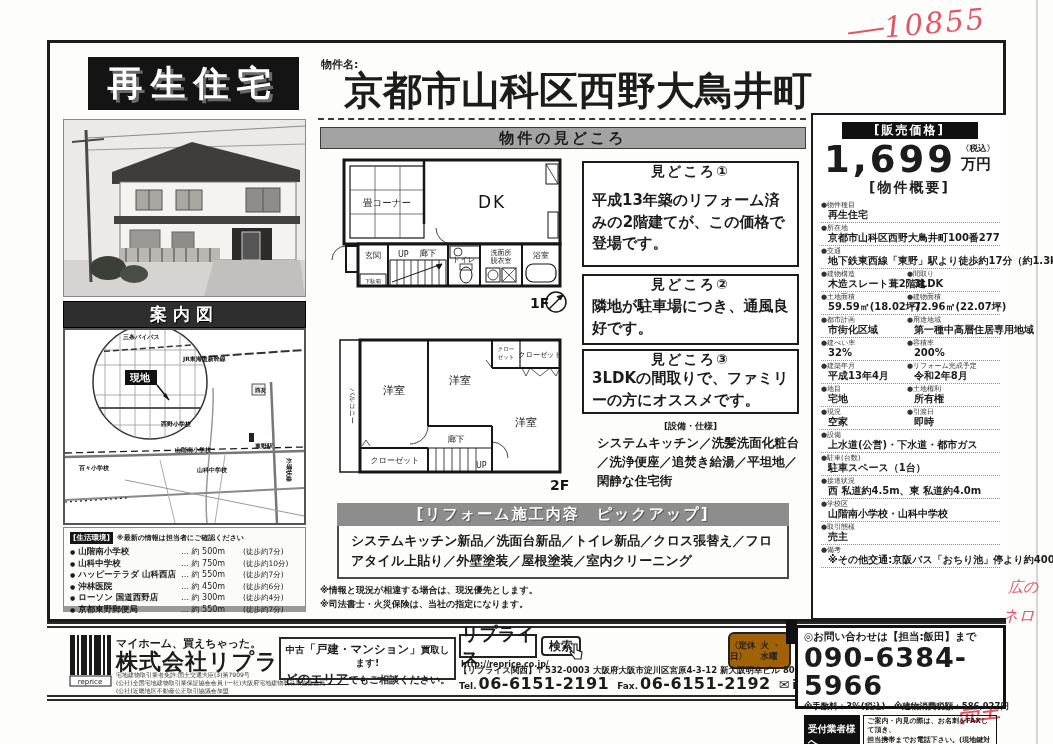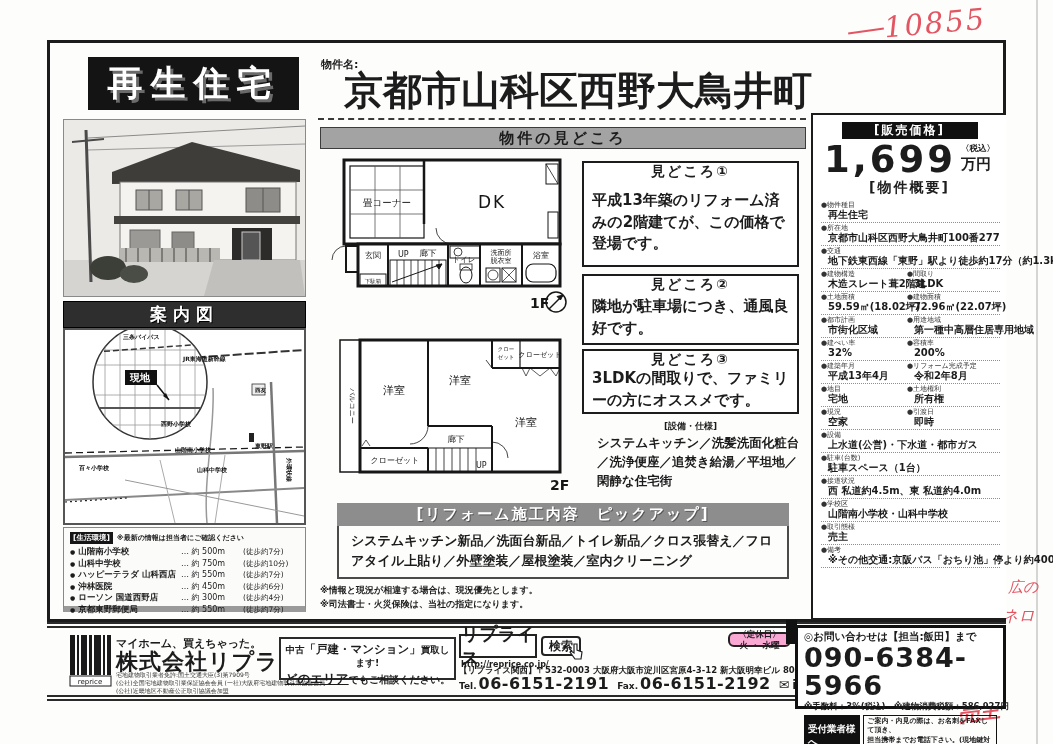--- a/index.html
+++ b/index.html
@@ -92,23 +92,23 @@
   .buy2 b{font-size:12.5px; text-decoration:underline;}
   .search-brand{left:459px; top:634px; width:78px; height:24px; border:2px solid #222; display:flex; align-items:center;
                 justify-content:center; font-size:18px; font-weight:bold; background:#fff;}
   .search-btn{left:541px; top:636px; width:40px; height:20px; border:2px solid #222; border-radius:4px; display:flex;
               align-items:center; justify-content:center; font-size:12px; font-weight:bold; background:#fff;}
   .cursor-icon{left:568px; top:643px;}
   .url{left:461px; top:660px; font-size:8px; font-weight:bold;}
   .portal-box{left:588px; top:632px; width:133px; height:29px; border:2px solid #222; border-radius:9px; display:flex;
               flex-direction:column; align-items:center; justify-content:center; font-size:8.5px; font-weight:bold;
               line-height:1.25; background:#fff;}
-  .holiday-box{left:728px; top:632px; width:63px; height:15px; border:2px solid #222; border-radius:6px; display:flex;
-               flex-direction:column; align-items:center; justify-content:center; font-size:8.5px; font-weight:bold;
-               line-height:1.25; background:#f9a8d4;}
+  .holiday-box{left:728px; top:632px; width:63px; height:37px; border:2px solid #222; border-radius:6px; display:flex;
+               flex-direction:row; align-items:center; justify-content:center; font-size:8.5px; font-weight:bold;
+               line-height:1.25; background:#a16207;}
   .office-line{left:459px; top:665px; font-size:8.5px; font-weight:bold; white-space:nowrap;}
   .telfax{left:459px; top:674px; display:flex; align-items:baseline; gap:2px; white-space:nowrap;}
   .tf-s{font-size:9px; font-weight:bold;}
   .tf-b{font-size:16px; font-weight:bold; letter-spacing:0.5px;}
   .tf-m{font-size:12.5px; font-weight:bold; margin-left:6px;}
 
   .contact-box{left:795px; top:606px; width:211px; height:84px; border:3px solid #111; background:#fff; padding:2px 6px; z-index:5;margin-top:19px;}
   .contact-tab{left:786px; top:620px; width:11px; height:24px; background:#111; z-index:6;}
   .inquiry{font-size:10.5px; font-weight:bold;}
   .phone{font-size:27px; font-weight:bold; letter-spacing:1px; line-height:1.05;}

